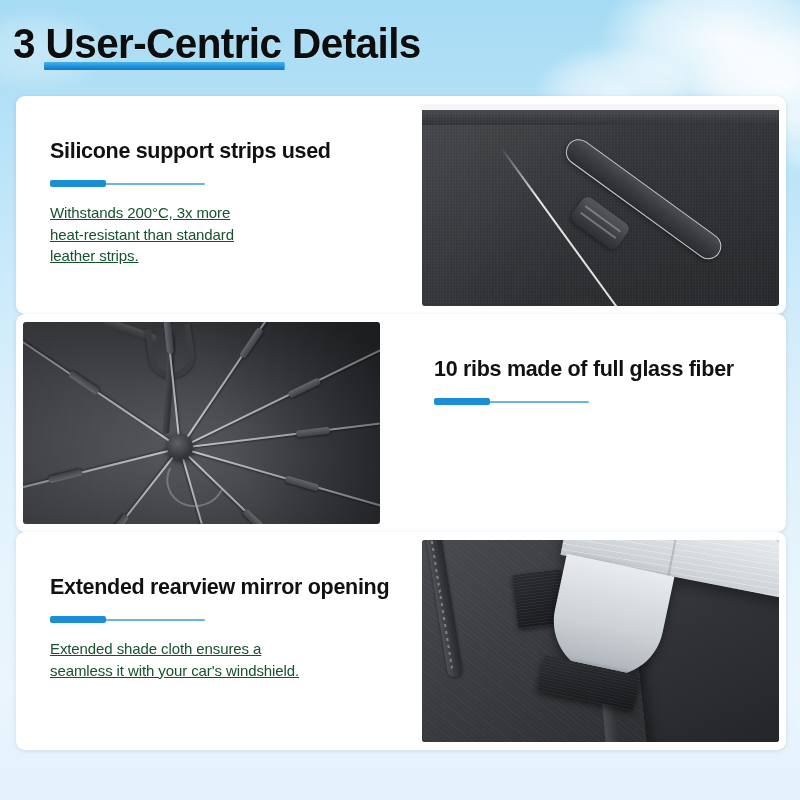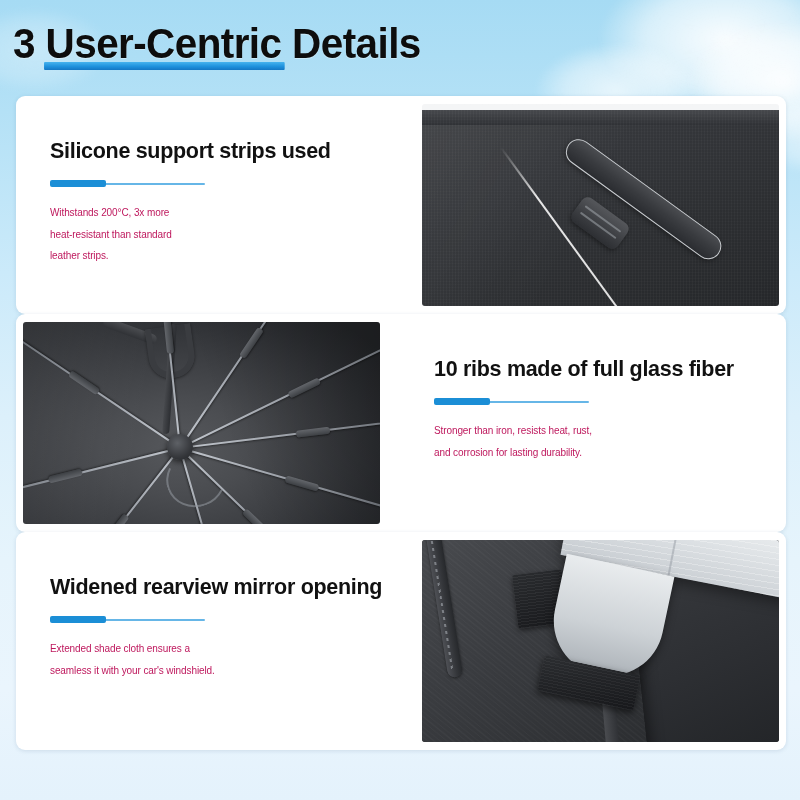--- a/index.html
+++ b/index.html
@@ -139,25 +139,26 @@
   }
   .divider .bar-thick {
     position: absolute;
     left: 0; top: 0;
     width: 56px; height: 7px;
     background: #1b8ed6;
     border-radius: 2px;
   }
 
   .card-body {
-    font-size: 10px;
+    font-size: 15px;
     line-height: 21.5px;
-    color: #be185d;
+    color: #14532d;
     letter-spacing: -0.1px;
     white-space: pre-line;
+    text-decoration: underline;
   }
 
   
   .photo {
     position: relative;
     width: 100%;
     height: 100%;
     overflow: hidden;
     border-radius: 3px;
   }
@@ -524,28 +525,26 @@
         <div class="cord"></div>
         <div class="hub"></div>
       </div>
     </div>
     <div class="card-text">
       <div class="card-heading">10 ribs made of full glass fiber</div>
       <div class="divider">
         <div class="bar-thin"></div>
         <div class="bar-thick"></div>
       </div>
-      <div class="card-body">Stronger than iron, resists heat, rust,
-and corrosion for lasting durability.</div>
     </div>
   </div>
 
   <div class="card">
     <div class="card-text">
-      <div class="card-heading">Widened rearview mirror opening</div>
+      <div class="card-heading">Extended rearview mirror opening</div>
       <div class="divider">
         <div class="bar-thin"></div>
         <div class="bar-thick"></div>
       </div>
       <div class="card-body">Extended shade cloth ensures a
 seamless it with your car's windshield.</div>
     </div>
     <div class="card-media">
       <div class="photo photo-mirror">
         <div class="gap"></div>

